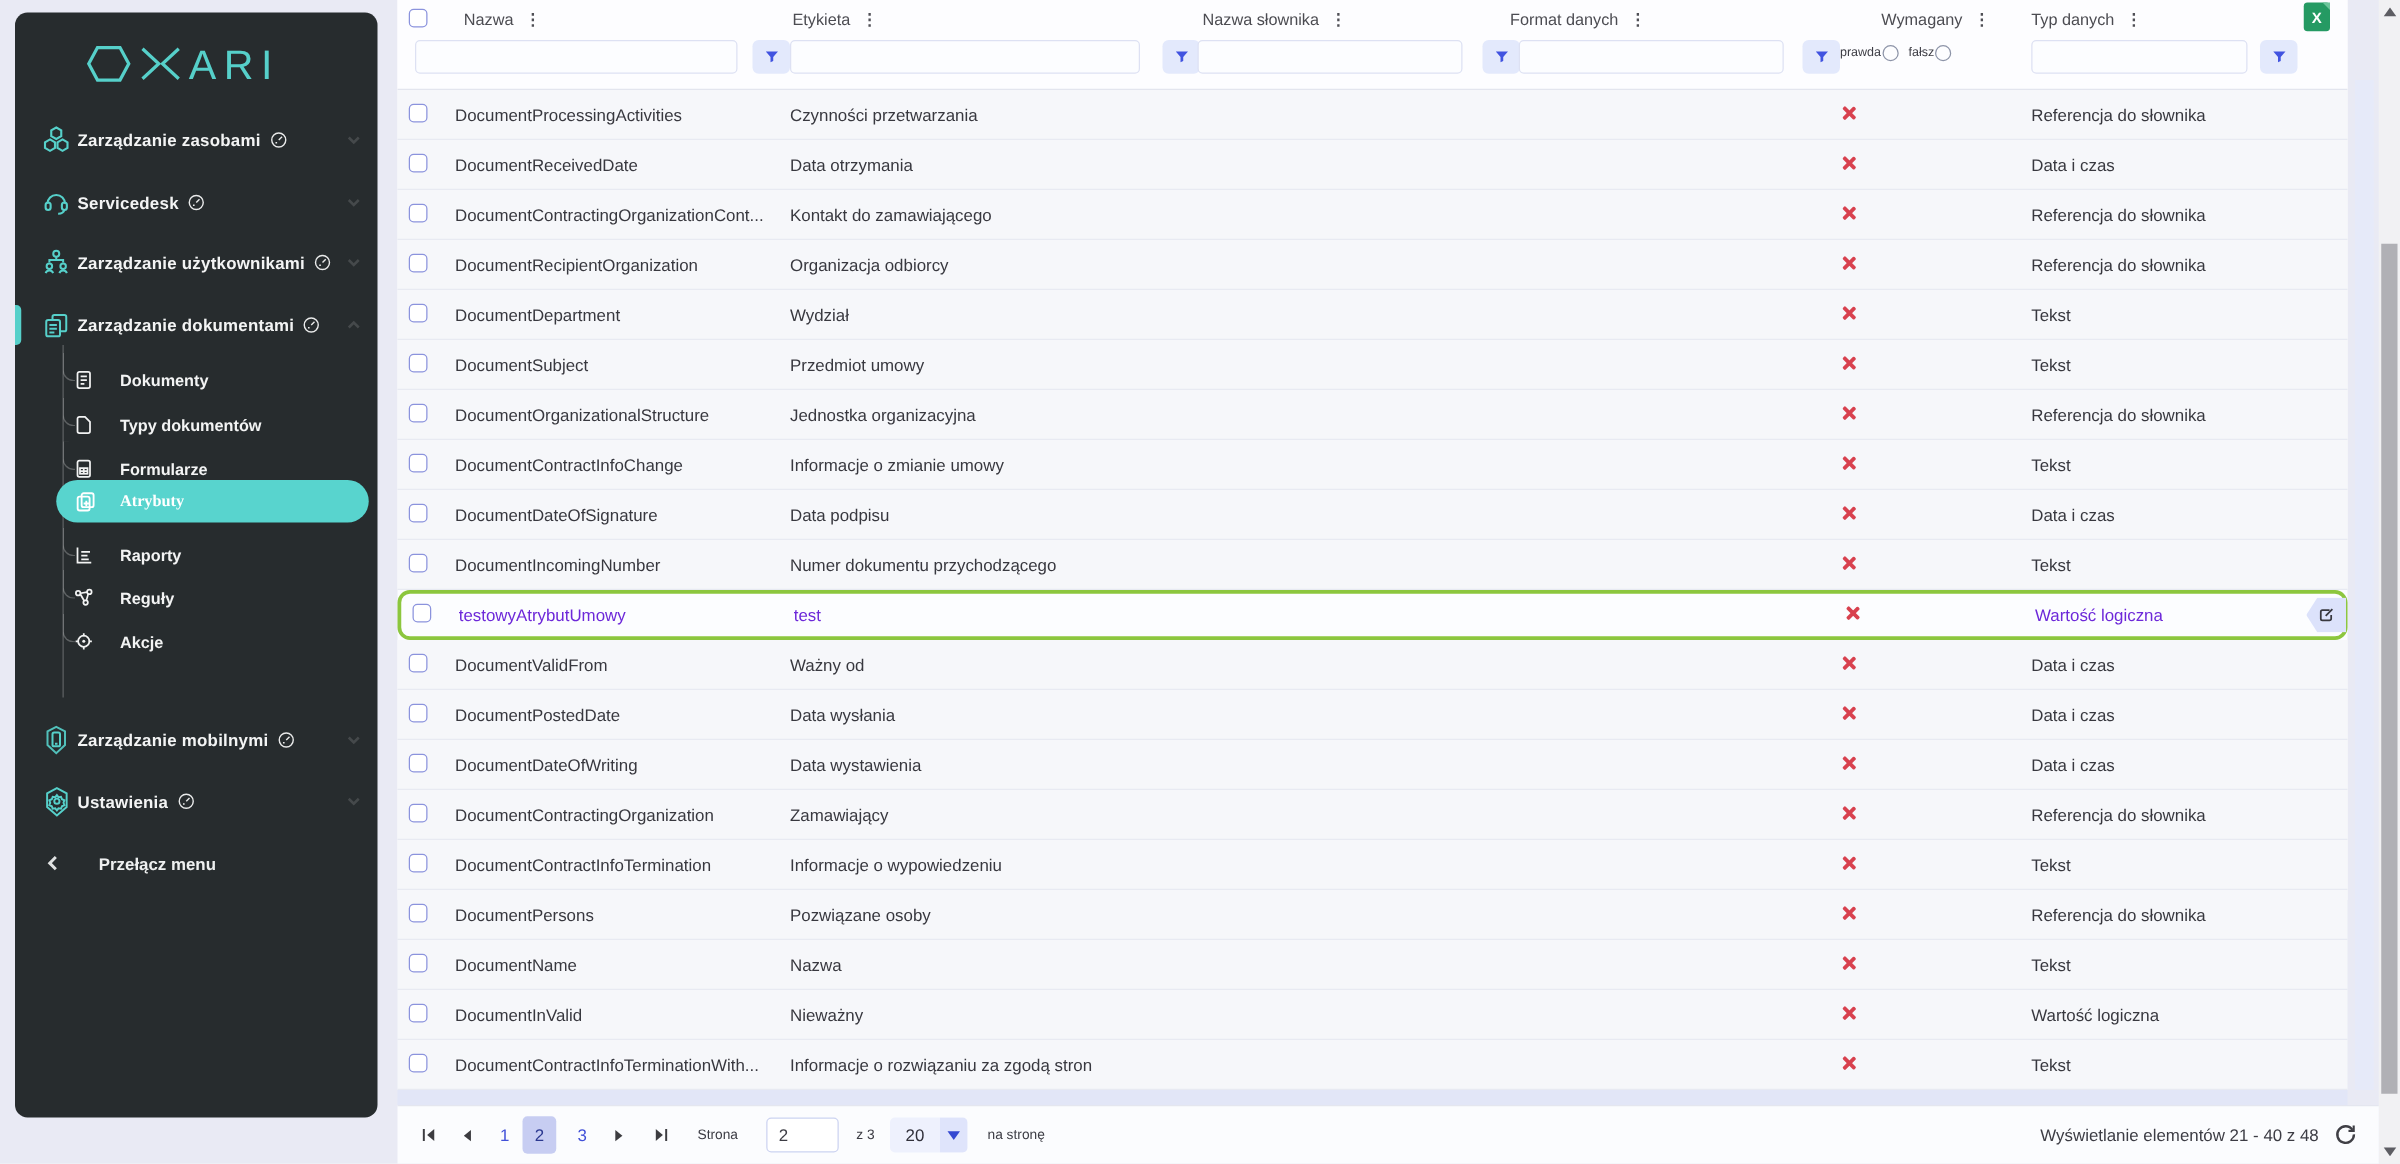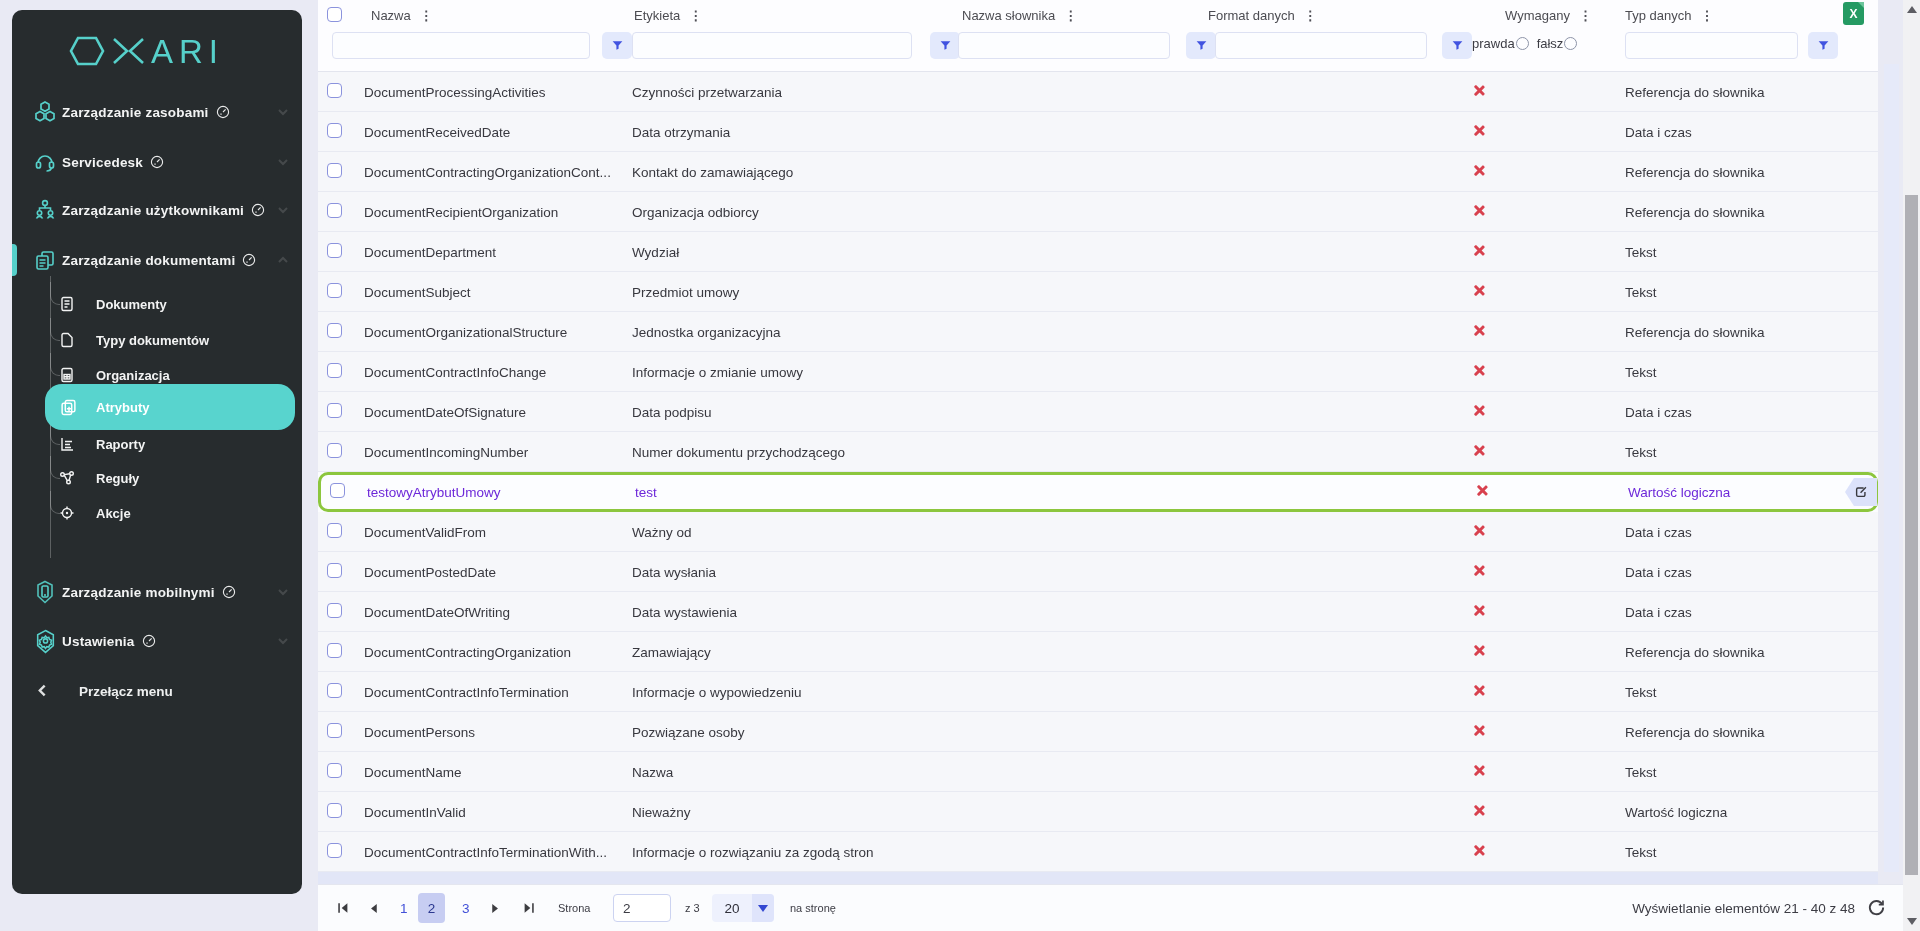--- a/index.html
+++ b/index.html
@@ -31,21 +31,21 @@
     position:absolute; left:0; width:100%; height:32px;
     display:flex; align-items:center; padding-left:46px; cursor:pointer;
   }
   .sub-item::before {
     content:""; position:absolute; left:38px; top:-6px; width:9px; height:22px;
     border-left:1px solid rgba(255,255,255,.25); border-bottom:1px solid rgba(255,255,255,.25);
     border-bottom-left-radius:9px;
   }
   .sub-item .sub-ico { width:18px; height:18px; display:flex; align-items:center; justify-content:center; color:#f2f3f3; flex:0 0 18px; }
   .sub-item .sub-lbl { margin-left:20px; font-size:13px; font-weight:700; color:#f3f4f4; white-space:nowrap; }
-  .sub-item.active { left:33px; width:250px; height:46px; padding-left:14px; background:#58d4ce; border-radius:17px; z-index:3; }
+  .sub-item.active { left:33px; width:250px; height:34px; padding-left:14px; background:#58d4ce; border-radius:17px; z-index:3;font-family:Liberation Serif, serif; }
   .sub-item.active::before { display:none; }
   .sub-item.active .sub-lbl { color:#ffffff; font-weight:700; margin-left:19px; }
   .toggle-item { position:absolute; left:0; width:100%; height:34px; display:flex; align-items:center; padding-left:24px; cursor:pointer; }
   .toggle-item .tg-ico { color:#dfe1e1; font-size:18px; font-weight:700; }
   .toggle-item .tg-lbl { margin-left:30px; font-size:13.5px; font-weight:700; }
 
   
   .grid-panel {
     position:absolute; left:318px; top:0; width:1560px; height:720px;
     background:#fbfcfe;
@@ -61,21 +61,21 @@
 
   .flt-input {
     position:absolute; top:32px; height:27px; background:#fcfdff;
     border:1px solid #dde1f3; border-radius:4px;
     font-family:"Liberation Sans",sans-serif; font-size:13px; padding:0 8px; color:#3a3a41;
   }
   .flt-btn {
     position:absolute; top:32px; width:30px; height:27px; background:#e3e9fc;
     border:none; border-radius:5px; display:flex; align-items:center; justify-content:center; cursor:pointer;
   }
-  .radio-group { position:absolute; top:36px; display:flex; align-items:center; font-size:13px; color:#3c3c44;text-align:center; }
+  .radio-group { position:absolute; top:36px; display:flex; align-items:center; font-size:10px; color:#3c3c44;text-align:center; }
   .radio-circle { display:inline-block; width:13px; height:13px; border:1px solid #8d94a8; border-radius:50%; background:transparent; margin:0 0 0 1px; cursor:pointer; }
   .radio-group .rlbl2 { margin-left:8px; }
 
   .excel-btn {
     position:absolute; left:1525px; top:2px; width:21px; height:23px;
     background:#259a63; border-radius:3px; cursor:pointer;
     display:flex; align-items:center; justify-content:center;
     color:#fff; font-size:12px; font-weight:700;
   }
   .excel-btn::after { content:""; position:absolute; right:0; top:0; border-style:solid; border-width:0 6px 6px 0; border-color:transparent #6cc59b transparent transparent; }
@@ -278,21 +278,21 @@
   </div>
 
   <div class="sub-item" style="top:349px">
     <span class="sub-ico">
       <svg width="16" height="16" viewBox="0 0 16 16" fill="none" stroke="currentColor" stroke-width="1.4">
           <rect x="3" y="1.5" width="10" height="13" rx="1.5"></rect>
           <rect x="5" y="7.5" width="6" height="4.5"></rect>
           <path d="M5 9.8 h6 M8 7.5 v4.5"></path>
         </svg>
     </span>
-    <span class="sub-lbl">Organizacja</span>
+    <span class="sub-lbl">Formularze</span>
   </div>
 
   <div class="sub-item active" style="top:374px">
     <span class="sub-ico">
       <svg width="17" height="17" viewBox="0 0 16 16" fill="none" stroke="#ffffff" stroke-width="1.4">
           <rect x="5" y="1.5" width="9" height="10.5" rx="1.5"></rect>
           <rect x="2" y="4" width="9" height="10.5" rx="1.5"></rect>
           <path d="M6.5 9.2 h4 M8.5 7.2 v4"></path>
         </svg>
     </span>

